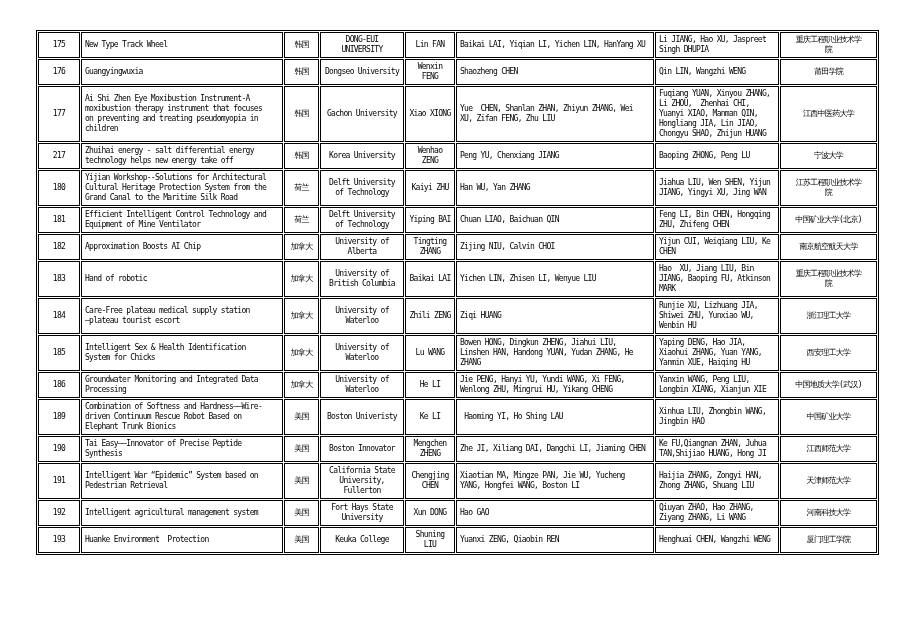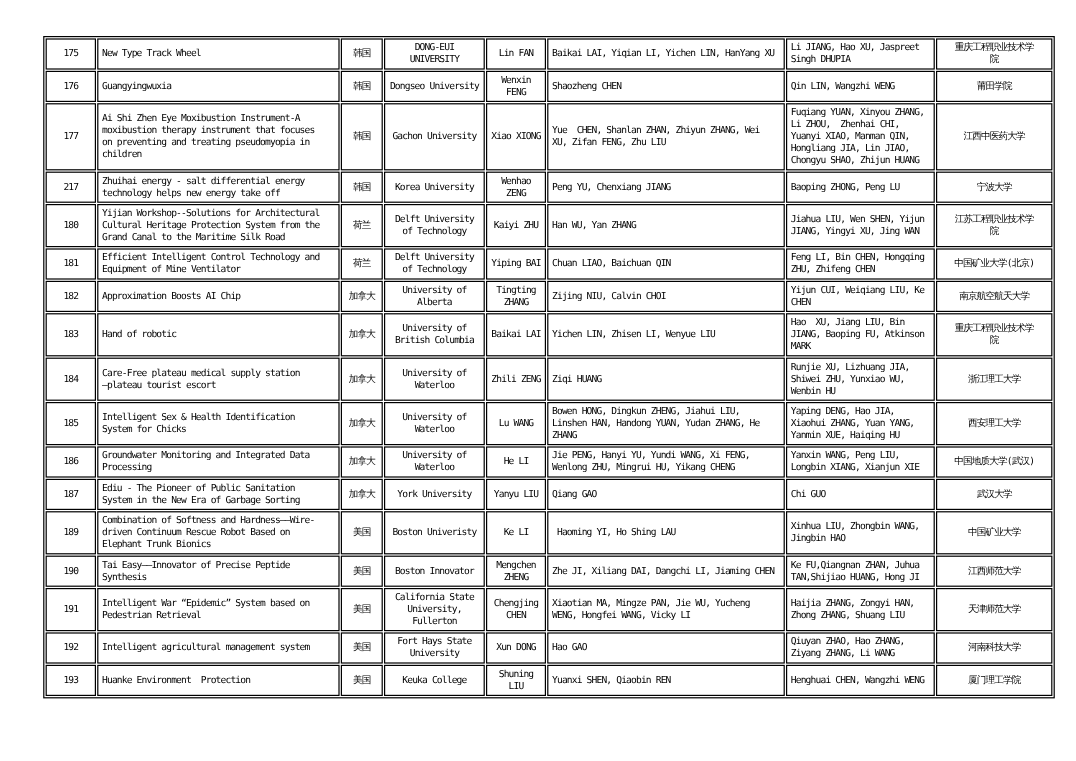--- a/index.html
+++ b/index.html
@@ -210,31 +210,20 @@
     <td class="c-univ">University of
 Waterloo</td>
     <td class="c-leader">He LI</td>
     <td class="c-members">Jie PENG, Hanyi YU, Yundi WANG, Xi FENG,
 Wenlong ZHU, Mingrui HU, Yikang CHENG</td>
     <td class="c-instructors">Yanxin WANG, Peng LIU,
 Longbin XIANG, Xianjun XIE</td>
     <td class="c-cnuniv">中国地质大学(武汉)</td>
   </tr>
         <tr>
-    <td class="c-no">187</td>
-    <td class="c-project">Ediu - The Pioneer of Public Sanitation
-System in the New Era of Garbage Sorting</td>
-    <td class="c-country">加拿大</td>
-    <td class="c-univ">York University</td>
-    <td class="c-leader">Yanyu LIU</td>
-    <td class="c-members">Qiang GAO</td>
-    <td class="c-instructors">Chi GUO</td>
-    <td class="c-cnuniv">武汉大学</td>
-  </tr>
-        <tr>
     <td class="c-no">189</td>
     <td class="c-project">Combination of Softness and Hardness——Wire-
 driven Continuum Rescue Robot Based on
 Elephant Trunk Bionics</td>
     <td class="c-country">美国</td>
     <td class="c-univ">Boston Univeristy</td>
     <td class="c-leader">Ke LI</td>
     <td class="c-members"> Haoming YI, Ho Shing LAU</td>
     <td class="c-instructors">Xinhua LIU, Zhongbin WANG,
 Jingbin HAO</td>
@@ -257,21 +246,21 @@
     <td class="c-no">191</td>
     <td class="c-project">Intelligent War “Epidemic” System based on
 Pedestrian Retrieval</td>
     <td class="c-country">美国</td>
     <td class="c-univ">California State
 University,
 Fullerton</td>
     <td class="c-leader">Chengjing
 CHEN</td>
     <td class="c-members">Xiaotian MA, Mingze PAN, Jie WU, Yucheng
-WENG, Hongfei WANG, Vicky LI</td>
+YANG, Hongfei WANG, Boston LI</td>
     <td class="c-instructors">Haijia ZHANG, Zongyi HAN,
 Zhong ZHANG, Shuang LIU</td>
     <td class="c-cnuniv">天津师范大学</td>
   </tr>
         <tr>
     <td class="c-no">192</td>
     <td class="c-project">Intelligent agricultural management system</td>
     <td class="c-country">美国</td>
     <td class="c-univ">Fort Hays State
 University</td>
@@ -280,19 +269,19 @@
     <td class="c-instructors">Qiuyan ZHAO, Hao ZHANG,
 Ziyang ZHANG, Li WANG</td>
     <td class="c-cnuniv">河南科技大学</td>
   </tr>
         <tr>
     <td class="c-no">193</td>
     <td class="c-project">Huanke Environment  Protection</td>
     <td class="c-country">美国</td>
     <td class="c-univ">Keuka College</td>
     <td class="c-leader">Shuning LIU</td>
-    <td class="c-members">Yuanxi SHEN, Qiaobin REN</td>
+    <td class="c-members">Yuanxi ZENG, Qiaobin REN</td>
     <td class="c-instructors">Henghuai CHEN, Wangzhi WENG</td>
     <td class="c-cnuniv">厦门理工学院</td>
   </tr>
       </tbody>
   </table>
 </div>
 
 </body></html>

